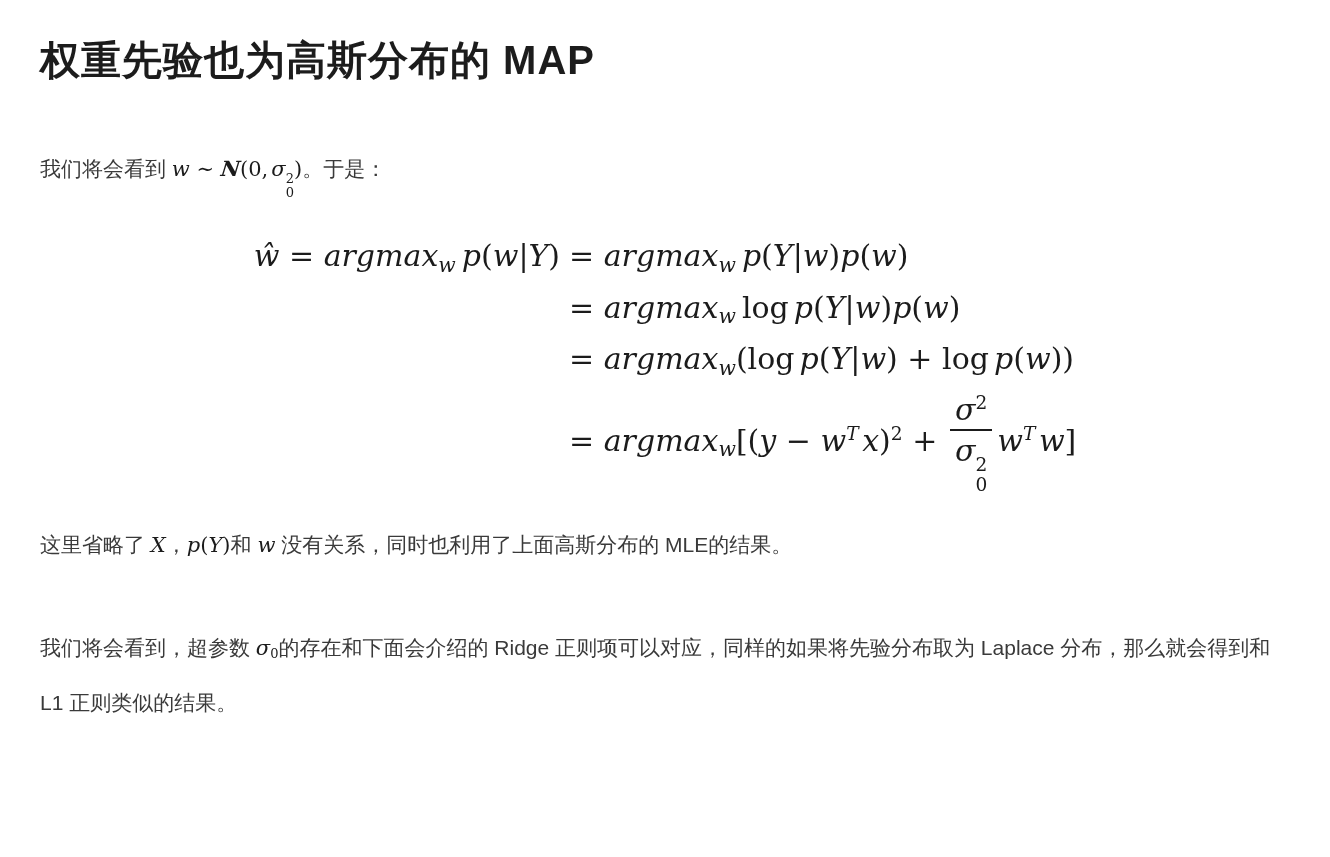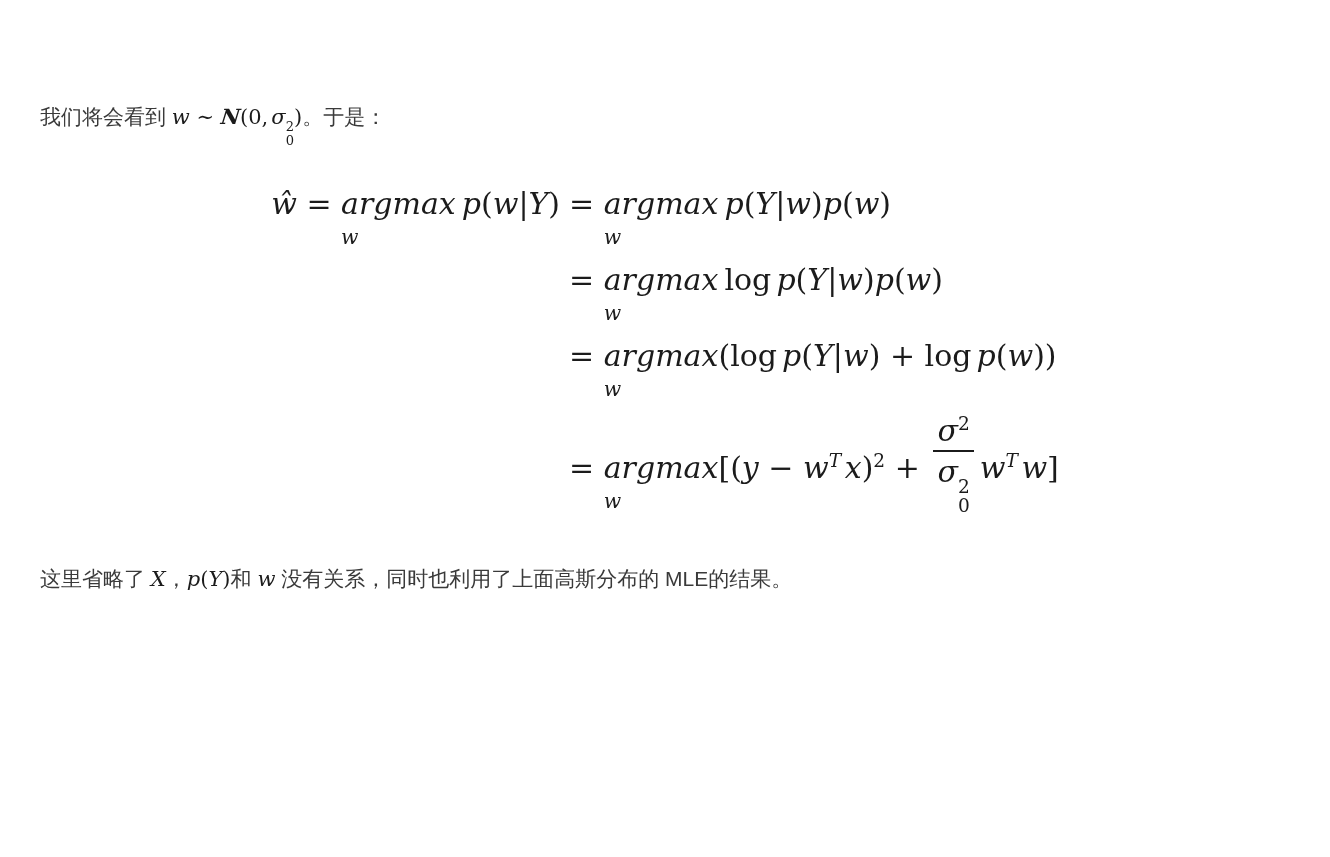--- a/index.html
+++ b/index.html
@@ -52,31 +52,32 @@
   .mc{font-style:italic;font-weight:600;display:inline-block;transform:skewX(-6deg);}
   .msp{display:inline-block;}
   .msup{font-size:0.62em;vertical-align:0.6em;}
   .msub{font-size:0.62em;vertical-align:-0.25em;}
   .mss{
     display:inline-flex;flex-direction:column;align-items:flex-start;
     font-size:0.62em;line-height:1.05;vertical-align:-0.55em;
   }
   .mfrac{
     display:inline-flex;flex-direction:column;align-items:center;
-    vertical-align:middle;line-height:1.2;margin:0 0.18em 12px 0.12em;
+    vertical-align:middle;line-height:1.2;margin:0 0.18em 0 0.12em;
   }
   .mfrac .fnum{padding:0 0.15em 1px 0.15em;}
   .mfrac .fden{border-top:2px solid currentColor;padding:2px 0.15em 0 0.15em;}
-  .mun{display:inline-flex;flex-direction:column;align-items:flex-start;}
+  .mun{display:inline-flex;flex-direction:row;align-items:flex-end;}
   .mun-under{font-size:0.68em;line-height:1;margin-top:4px;}
 </style>
 </head>
 <body>
 
 <div class="page">
+  <h1 class="title">权重先验也为高斯分布的 MAP</h1>
 
   <p class="para p1"><span class="txt">我们将会看到 </span><span class="math-inline"><span class="mi">w</span><span class="mr"> ∼ </span><span class="mc">N</span><span class="mr">(0,</span><span class="msp" style="width: 0.15em;"></span><span class="mi">σ</span><span class="mss">
           <span class="ss-t"><span class="mr">2</span></span>
           <span class="ss-b"><span class="mr">0</span></span>
         </span><span class="mr">)</span></span><span class="txt">。于是：</span></p>
 
   <div class="eq">
       <div class="eq-l"><span class="mi">ŵ</span><span class="mr"> = </span><span class="mun">
           <span class="mun-base"><span class="mi">argmax</span></span>
           <span class="mun-under"><span class="mi">w</span></span>
@@ -103,13 +104,14 @@
           <span class="fnum"><span class="mi">σ</span><span class="msup"><span class="mr">2</span></span></span>
           <span class="fden"><span class="mi">σ</span><span class="mss">
               <span class="ss-t"><span class="mr">2</span></span>
               <span class="ss-b"><span class="mr">0</span></span>
             </span></span>
         </span><span class="mi">w</span><span class="msup"><span class="mi">T</span></span><span class="msp" style="width: 0.12em;"></span><span class="mi">w</span><span class="mr">]</span></div>
     </div>
 
   <p class="para p2"><span class="txt">这里省略了 </span><span class="math-inline"><span class="mi">X</span></span><span class="txt">，</span><span class="math-inline"><span class="mi">p</span><span class="mr">(</span><span class="mi">Y</span><span class="mr">)</span></span><span class="txt">和 </span><span class="math-inline"><span class="mi">w</span></span><span class="txt"> 没有关系，同时也利用了上面高斯分布的 MLE的结果。</span></p>
 
+  <p class="para p3"><span class="txt">我们将会看到，超参数 </span><span class="math-inline"><span class="mi">σ</span><span class="msub"><span class="mr">0</span></span></span><span class="txt">的存在和下面会介绍的 Ridge 正则项可以对应，同样的如果将先验分布取为 Laplace 分布，那么就会得到和 L1 正则类似的结果。</span></p>
 </div>
 
 </body></html>

